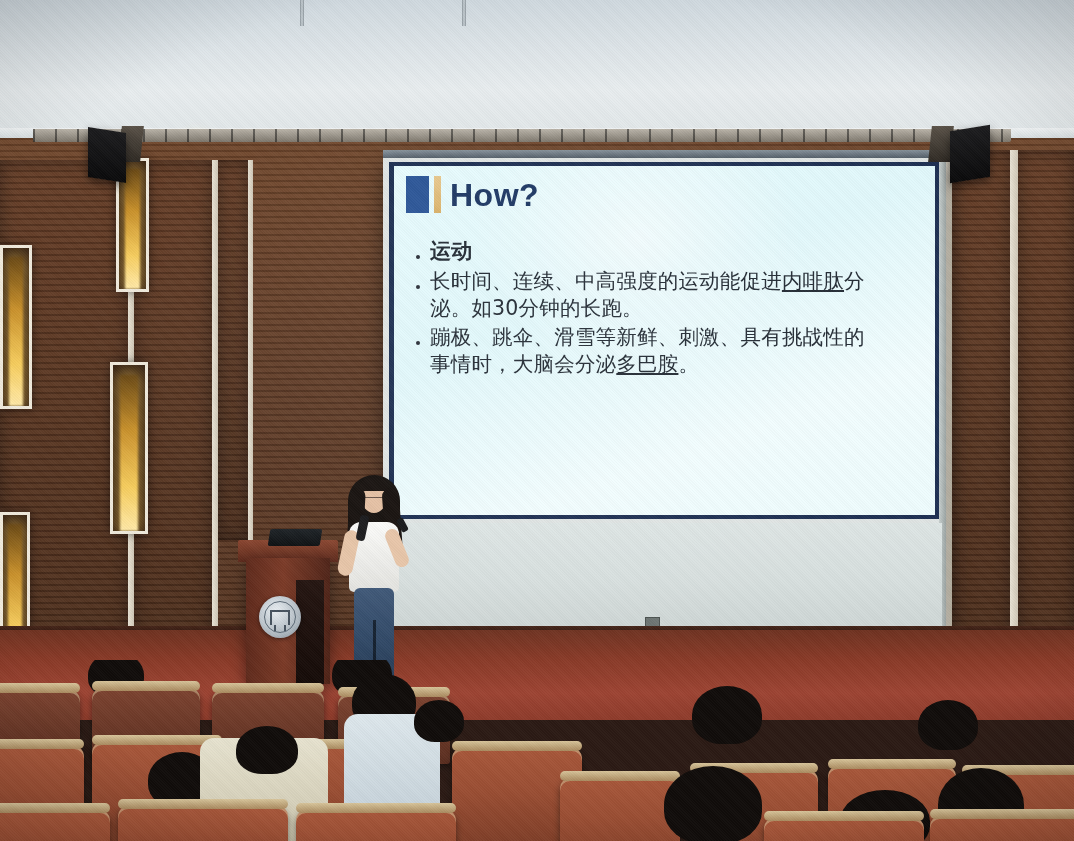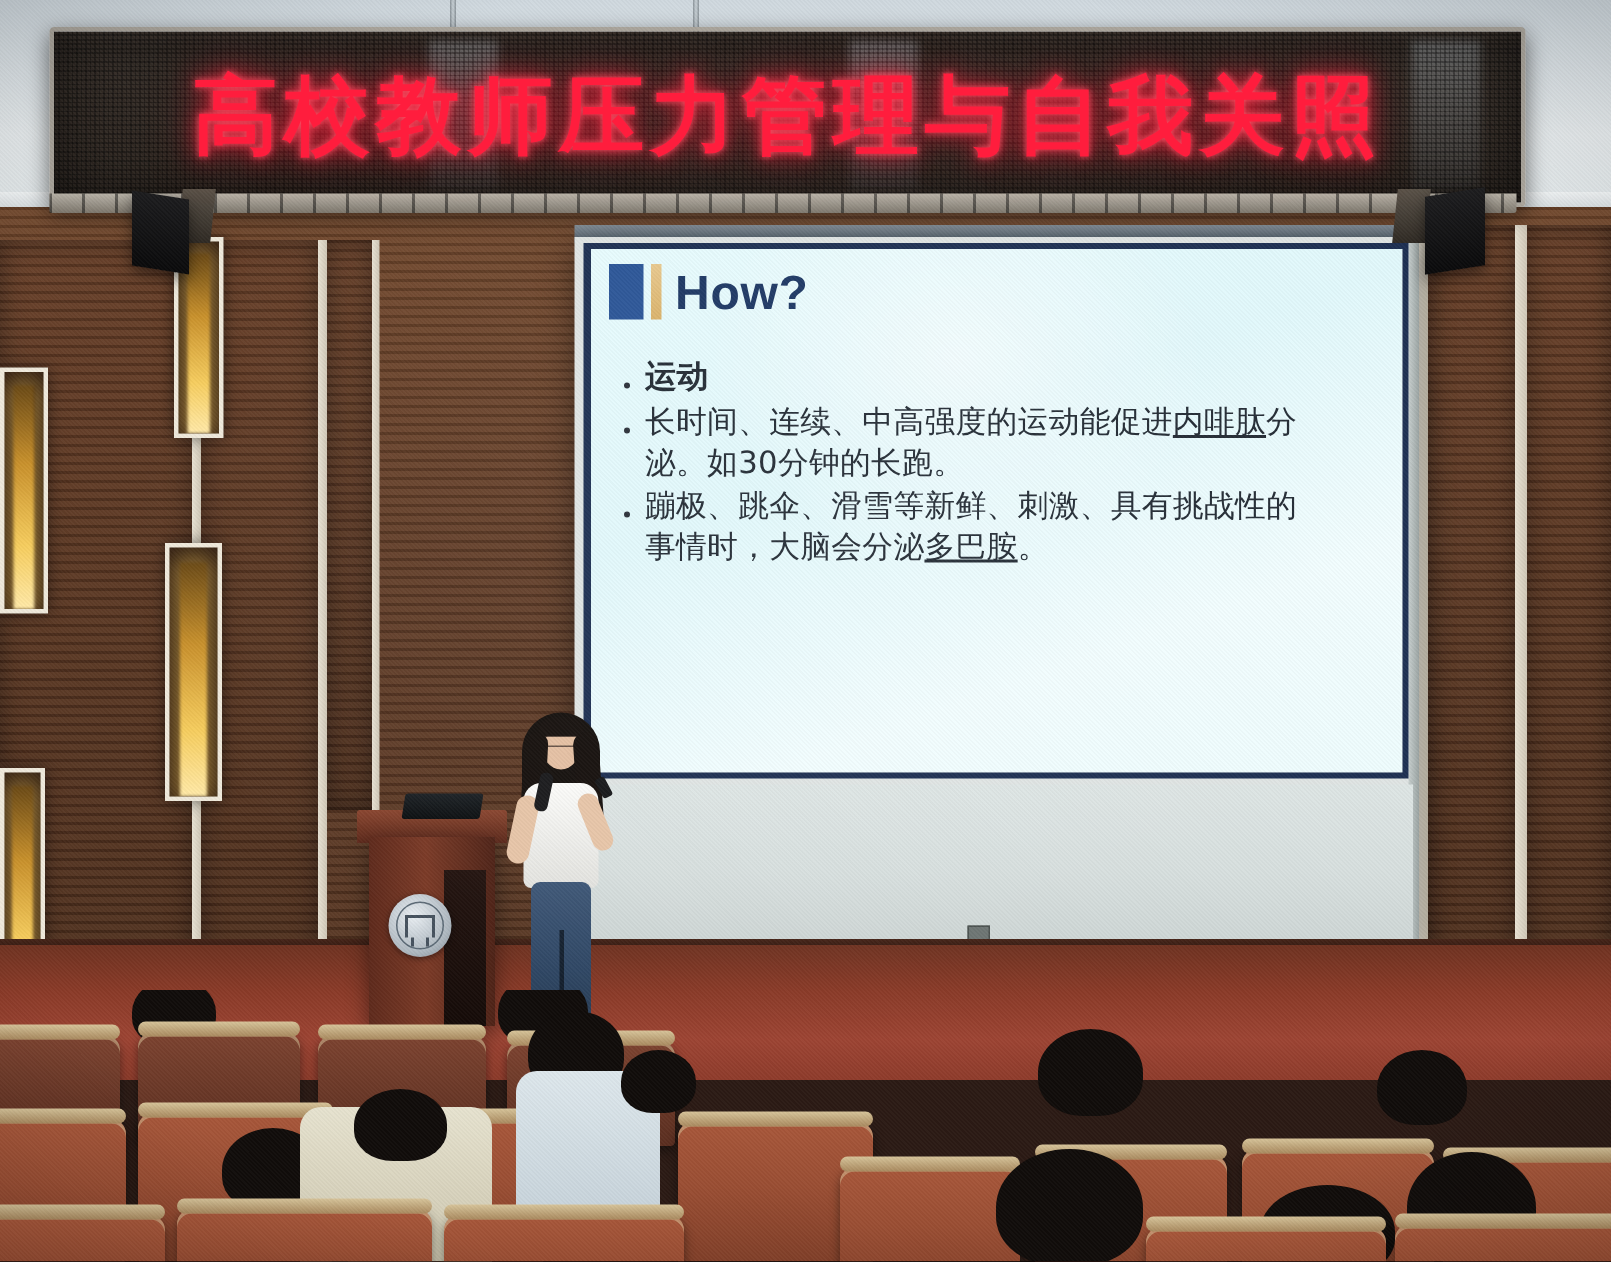--- a/index.html
+++ b/index.html
@@ -430,26 +430,20 @@
             <div><span>蹦极、跳伞、滑雪等新鲜、刺激、具有挑战性的</span></div>
             <div><span>事情时，大脑会分泌</span><span class="ul">多巴胺</span><span>。</span></div>
           </div>
         </div>
       </div>
   </div>
 
   <div class="screen-lower"></div>
   <div class="screen-socket"></div>
 
-  <div class="led-wrap">
-    <div class="led-reflect" style="left:250px;"></div>
-    <div class="led-reflect" style="left:530px;"></div>
-    <div class="led-reflect" style="left:905px;"></div>
-    <div class="led-text">高校教师压力管理与自我关照</div>
-  </div>
   <div class="led-bottom-trim"></div>
   <div class="led-mount" style="left:120px;"></div>
   <div class="led-mount" style="left:930px;"></div>
 
   <div style="position:absolute;left:88px;top:130px;width:38px;height:50px;background:linear-gradient(180deg,#1c1c1e,#0a0a0b);transform:skewY(9deg);box-shadow:0 4px 10px rgba(0,0,0,.5);"></div>
   <div style="position:absolute;left:950px;top:128px;width:40px;height:52px;background:linear-gradient(180deg,#1d1d1f,#0a0a0b);transform:skewY(-9deg);box-shadow:0 4px 10px rgba(0,0,0,.5);"></div>
 
   <div class="stage-lip"></div>
   <div class="stage"></div>
 

